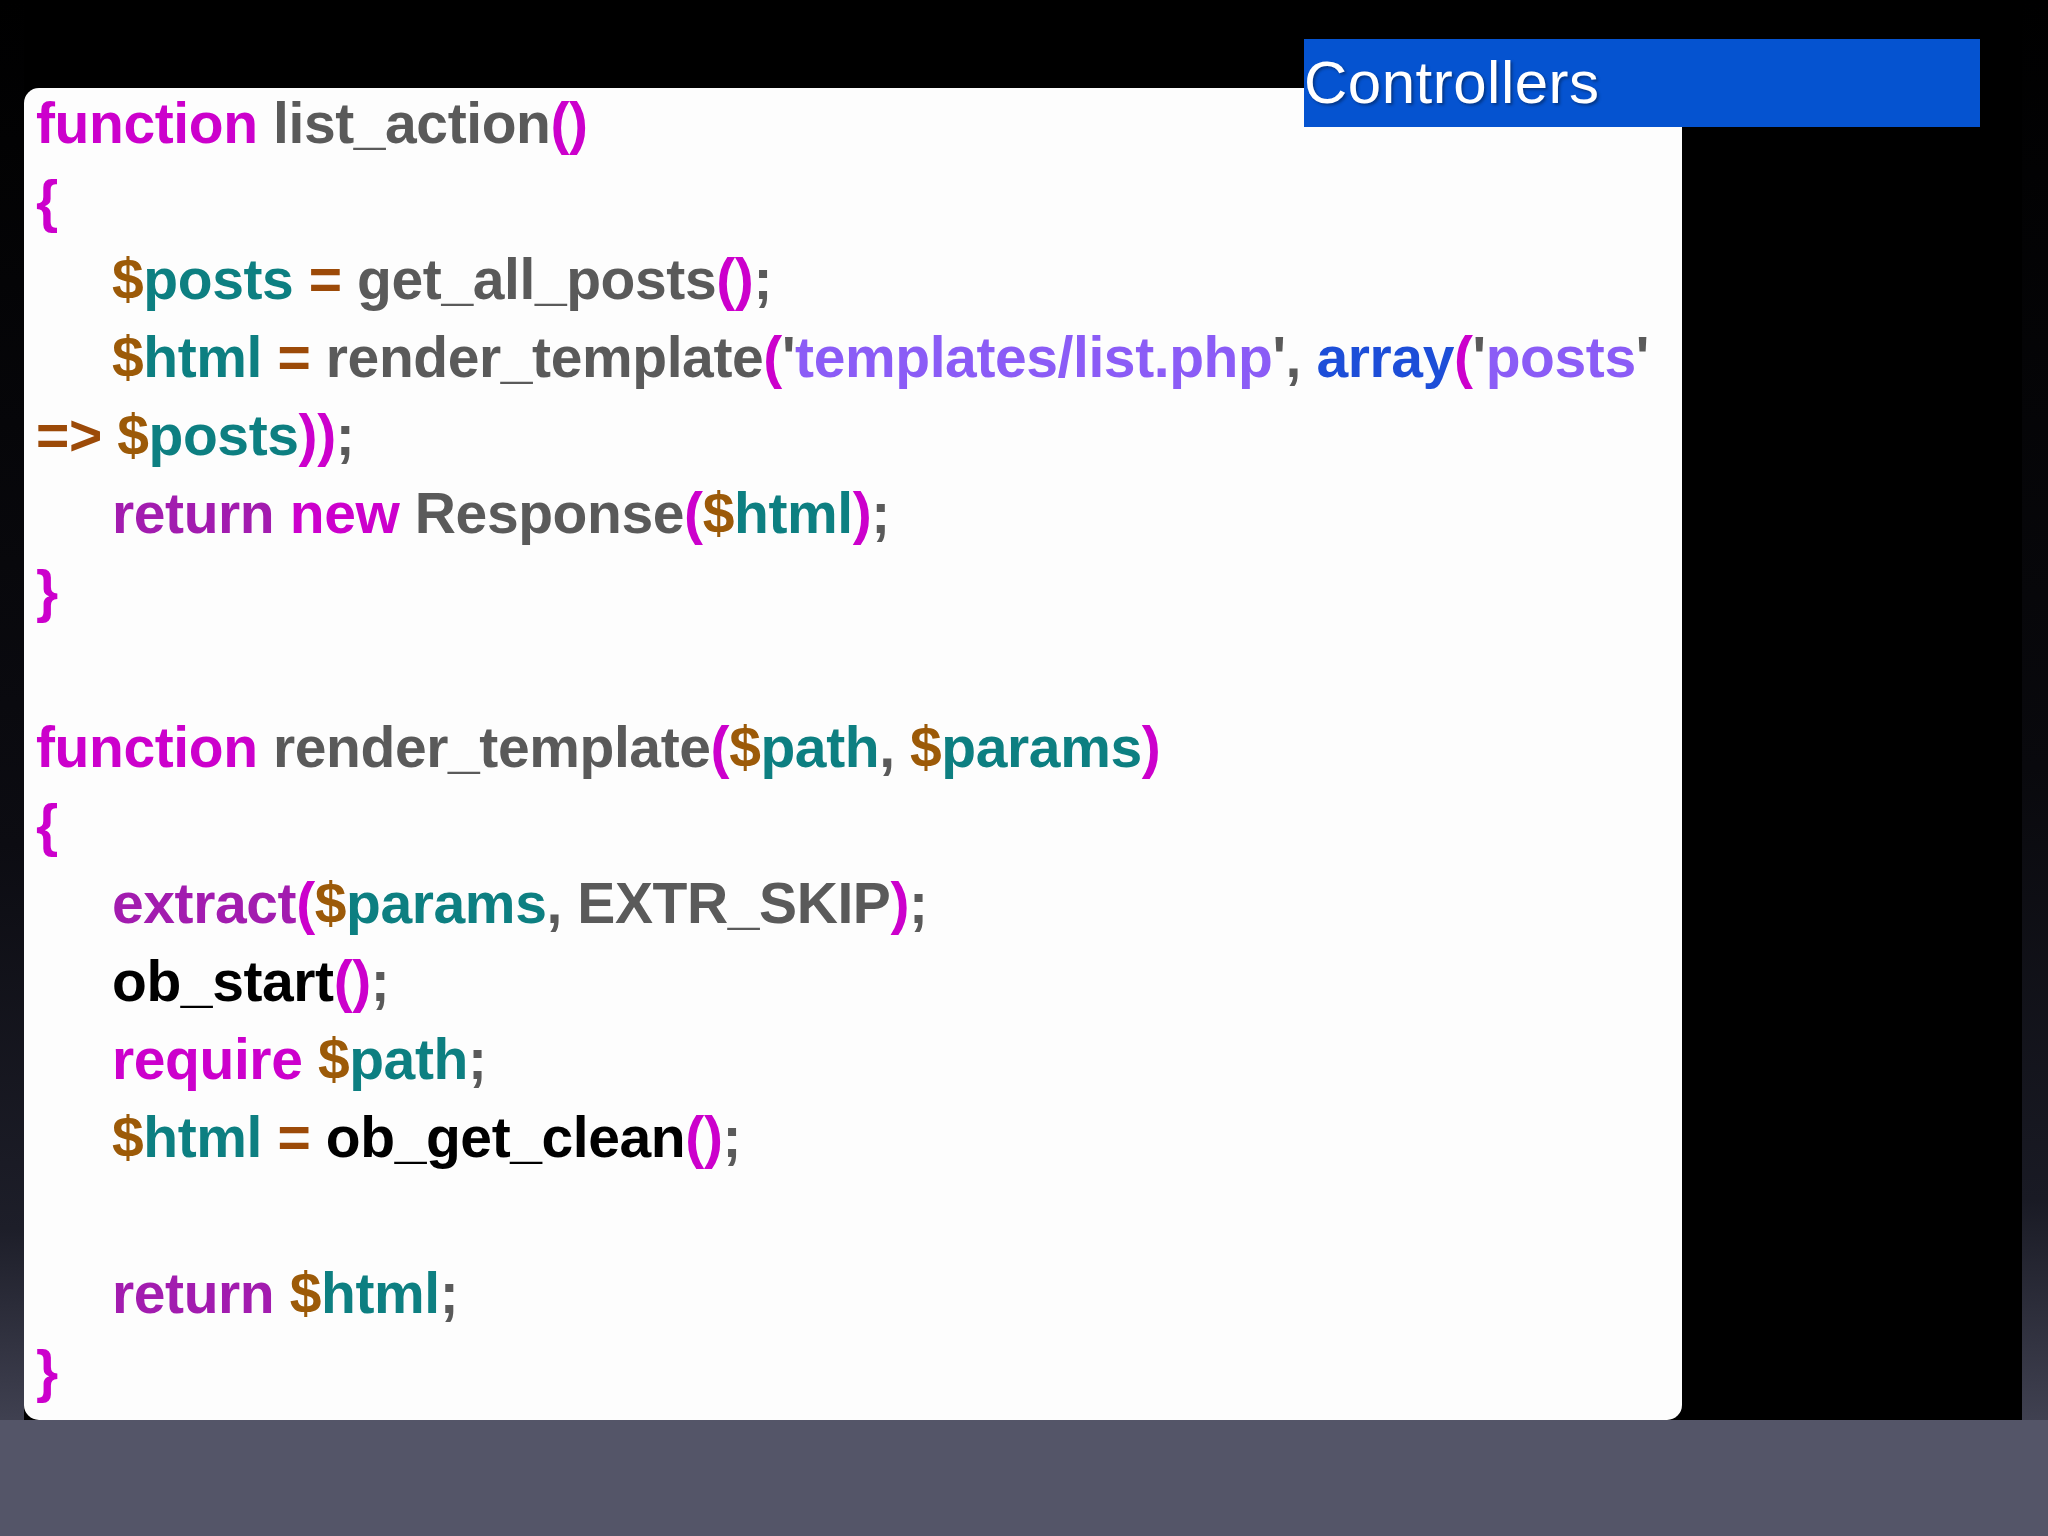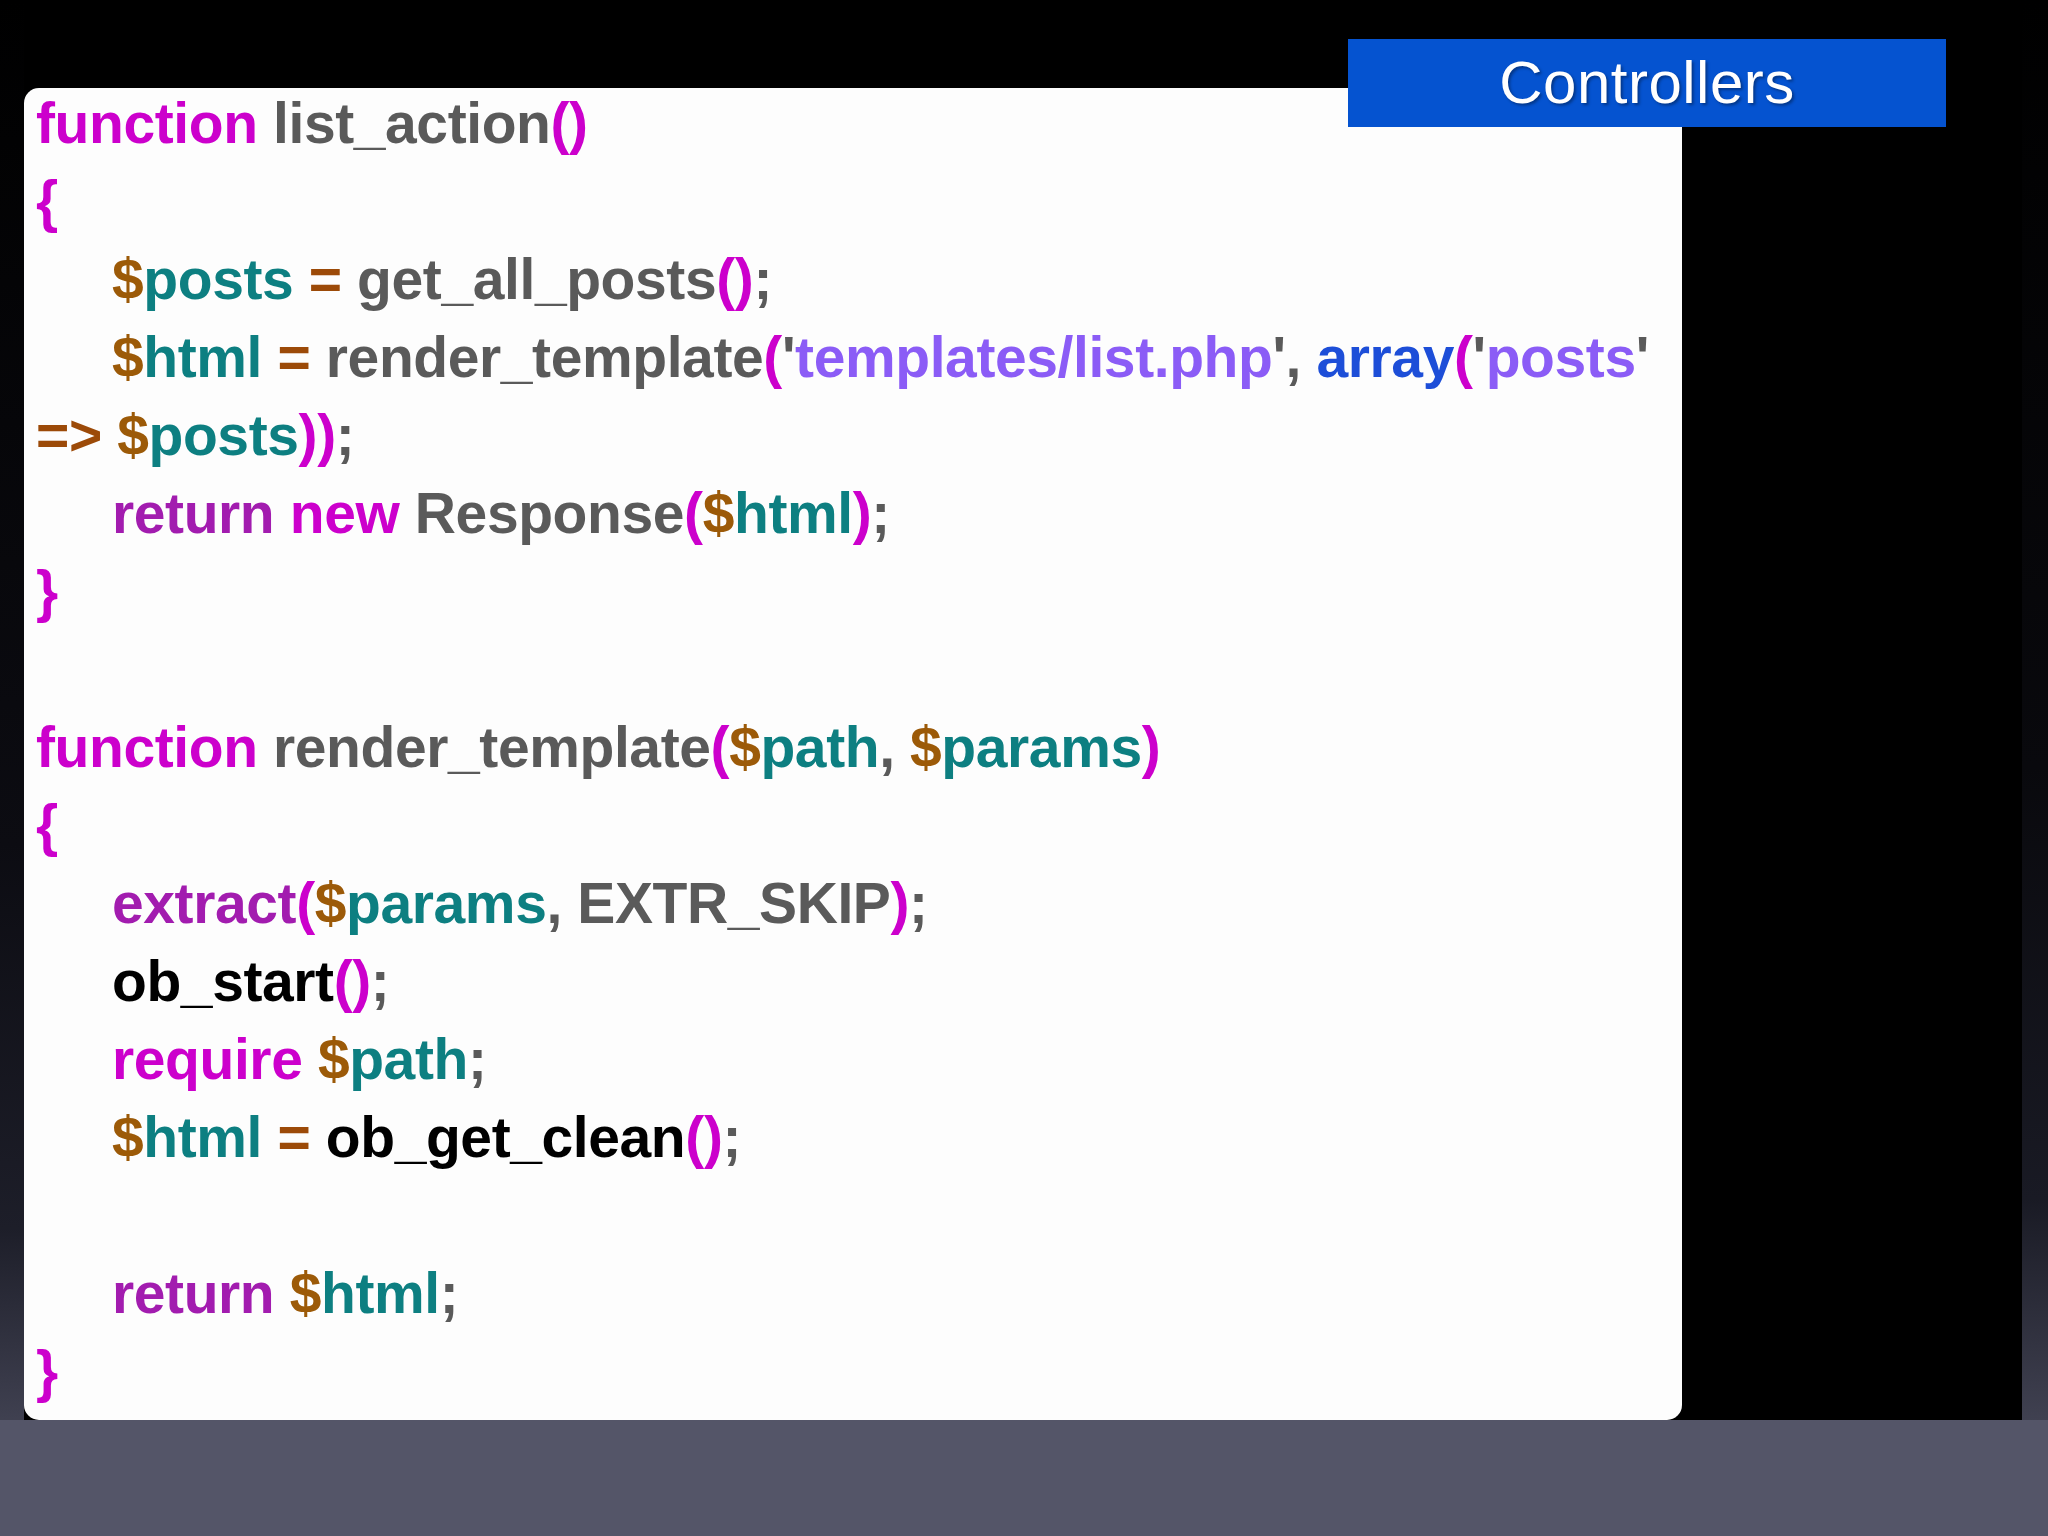--- a/index.html
+++ b/index.html
@@ -91,28 +91,27 @@
   .tok-var       { color: #0d7f81; }   
   .tok-op        { color: #9c4a08; }   
   .tok-return    { color: #a21caf; }   
   .tok-string    { color: #8b5cf6; }   
   .tok-array     { color: #1d4ed8; }   
   .tok-fn-builtin{ color: #000000; }   
 
   
   .title-banner {
     position: absolute;
-    left: 1348px;
+    left: 1304px;
     top: 39px;
-    width: 598px;
+    width: 676px;
     height: 88px;
     background: #0553d0;
     display: flex;
     align-items: center;
-    justify-content: center;
   }
   .title-banner-text {
     color: #ffffff;
     font-family: "Liberation Sans", sans-serif;
     font-weight: 400;
     font-size: 60px;
     line-height: 60px;
     letter-spacing: 0.5px;
     text-shadow: 2px 2px 3px rgba(0,0,0,0.35);
     white-space: nowrap;

